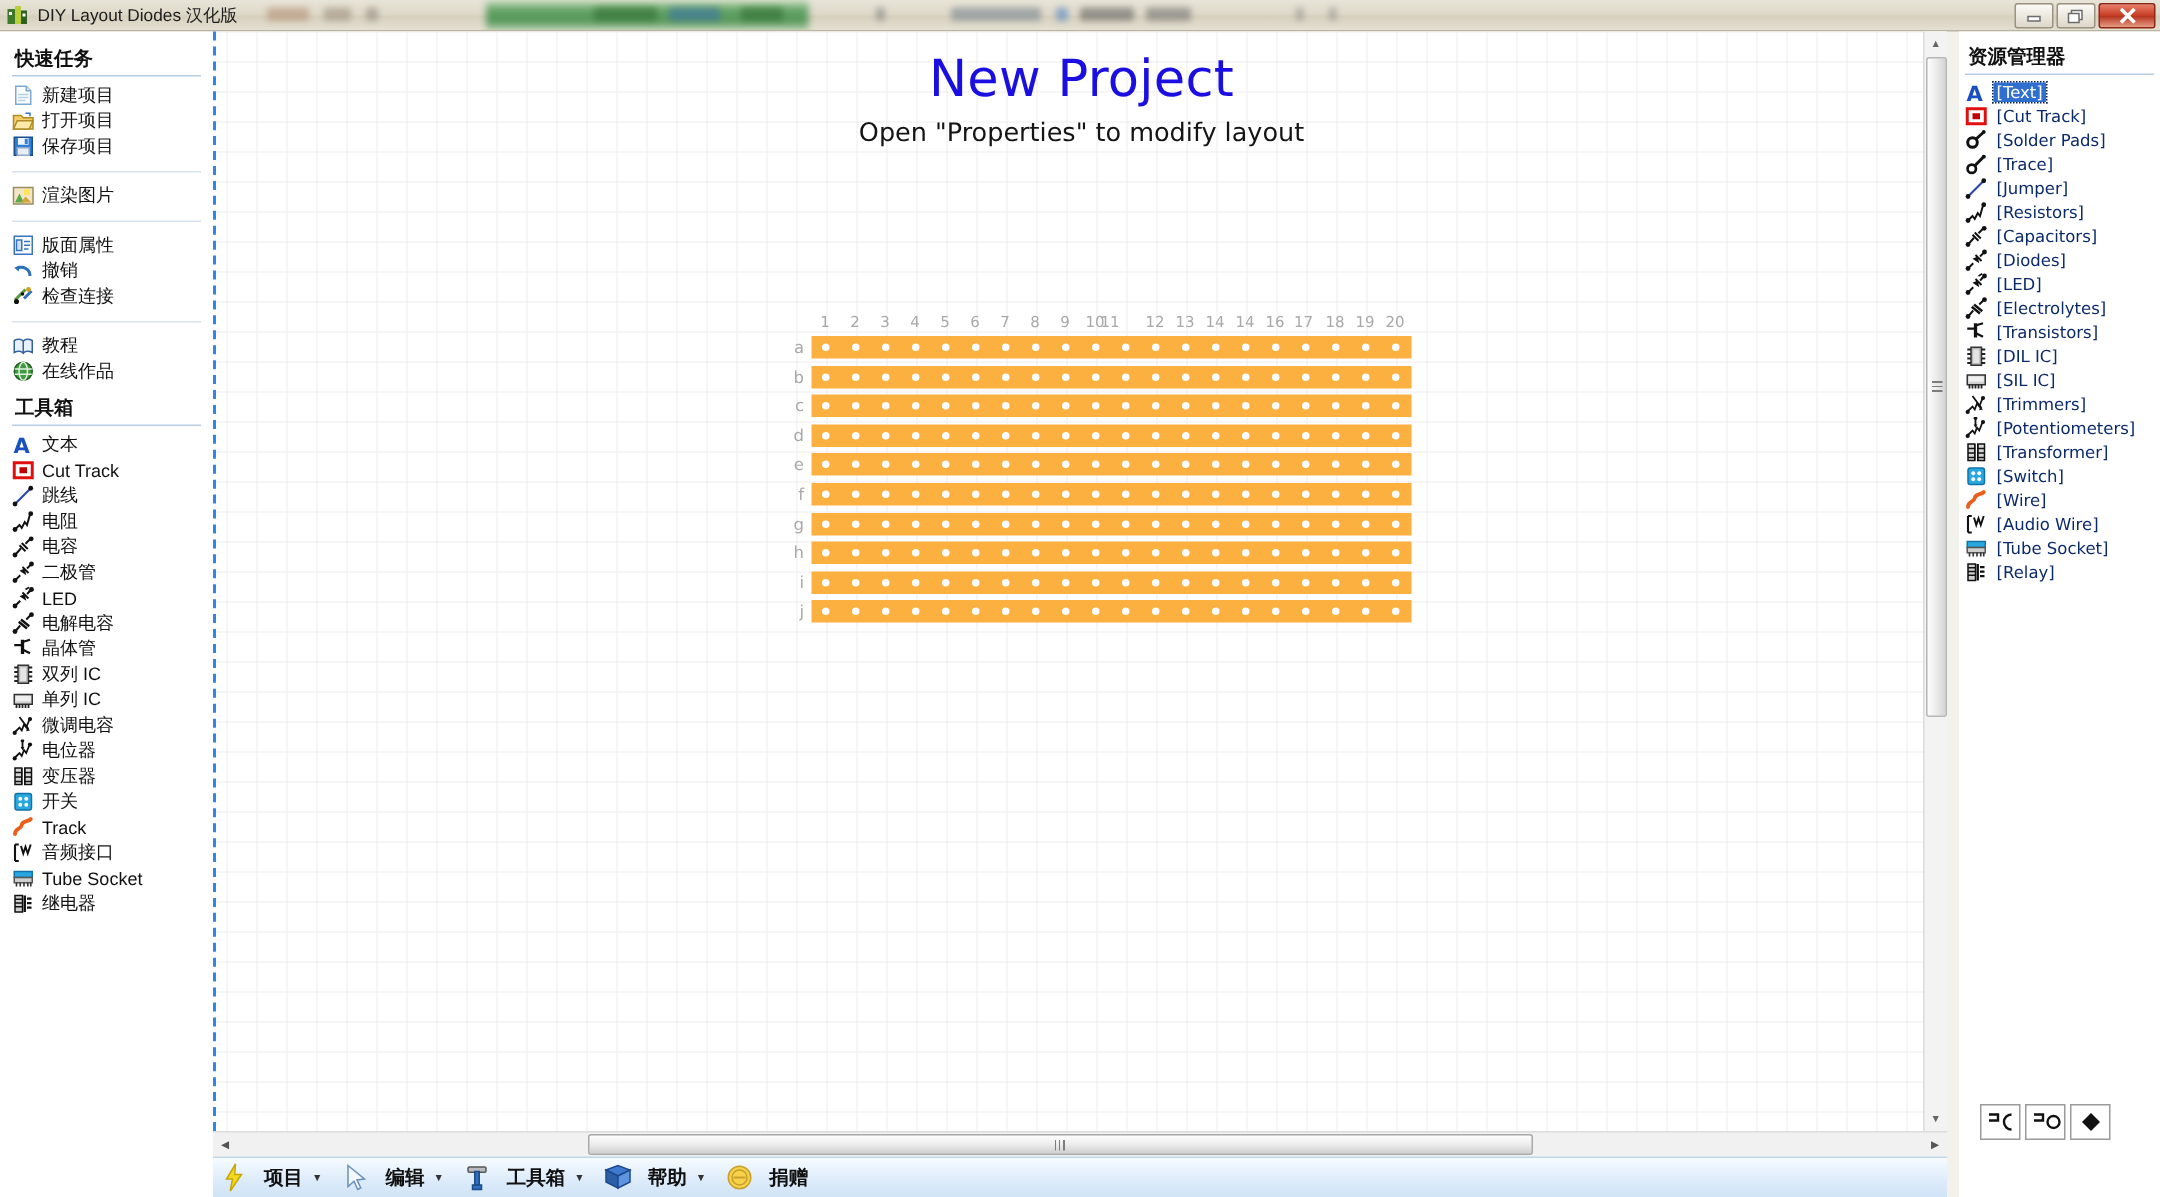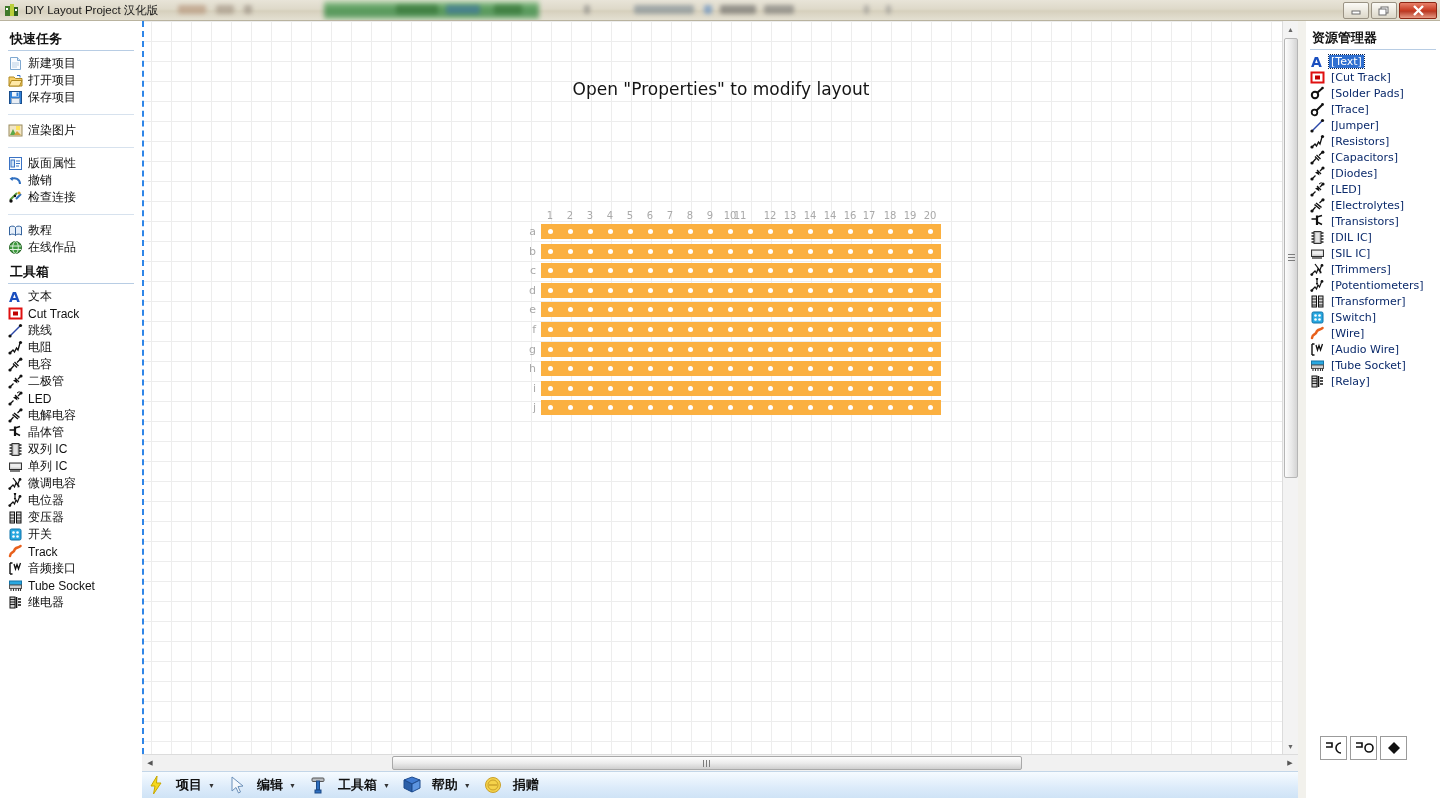--- a/index.html
+++ b/index.html
@@ -240,21 +240,21 @@
   <div class="titlebar">
     <div class="tb-icon">
       <svg width="16" height="16" viewBox="0 0 16 16">
         <rect x="1" y="4" width="5" height="10" fill="#3f7a2a"></rect>
         <rect x="6" y="2" width="4" height="12" fill="#b9cf3a"></rect>
         <rect x="10" y="5" width="4" height="9" fill="#2f6020"></rect>
         <rect x="2" y="6" width="2" height="2" fill="#fff"></rect>
         <rect x="11" y="7" width="2" height="2" fill="#fff"></rect>
       </svg>
     </div>
-    <div class="tb-title">DIY Layout Project 汉化版</div>
+    <div class="tb-title">DIY Layout Diodes 汉化版</div>
     <div class="tb-ghost">
       <div class="tb-greenblock"></div>
       <span style="left:14px;width:28px;background:#b08a6e;"></span>
       <span style="left:52px;width:18px;background:#9a8a7a;"></span>
       <span style="left:80px;width:8px;background:#8f8378;"></span>
       <span style="left:232px;width:42px;background:#2e6b2e;"></span>
       <span style="left:282px;width:34px;background:#3a6fae;"></span>
       <span style="left:330px;width:28px;background:#2e6b2e;"></span>
       <span style="left:420px;width:6px;background:#7b7b7b;"></span>
       <span style="left:470px;width:60px;background:#6f7f8c;"></span>
@@ -564,20 +564,21 @@
           <span class="lbl">继电器</span>
         </div>
       </div>
   </div>
 
   <div class="statusfill"></div>
 
   <div class="canvas-wrap">
     <div class="grid"></div>
 
+    <div class="proj-title">New Project</div>
     <div class="proj-sub">Open "Properties" to modify layout</div>
 
     <div class="board">
       <div class="col-hdr" id="col-hdr">
           <div class="cnum" style="left: -1px;">1</div>
           <div class="cnum" style="left: 19px;">2</div>
           <div class="cnum" style="left: 39px;">3</div>
           <div class="cnum" style="left: 59px;">4</div>
           <div class="cnum" style="left: 79px;">5</div>
           <div class="cnum" style="left: 99px;">6</div>

